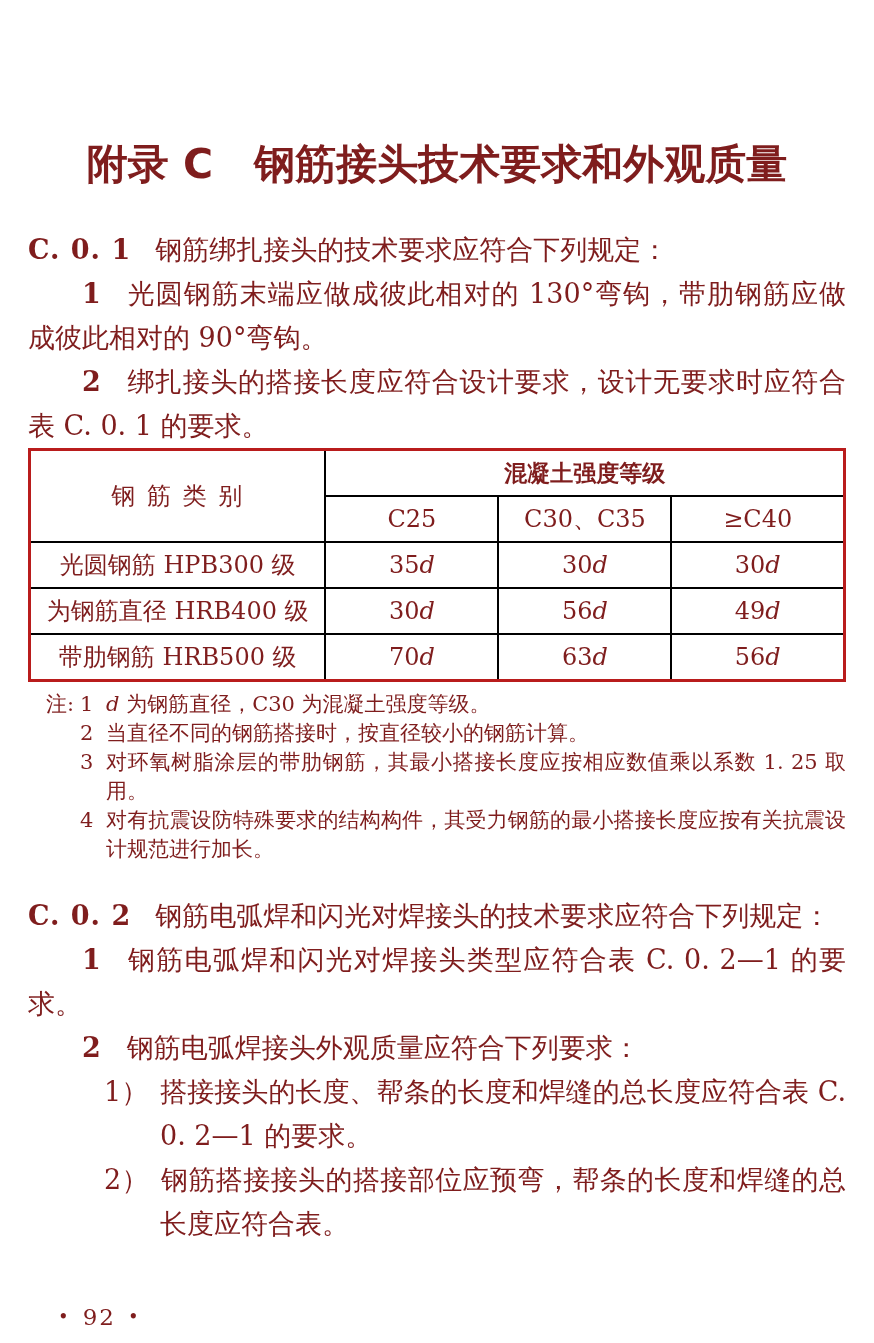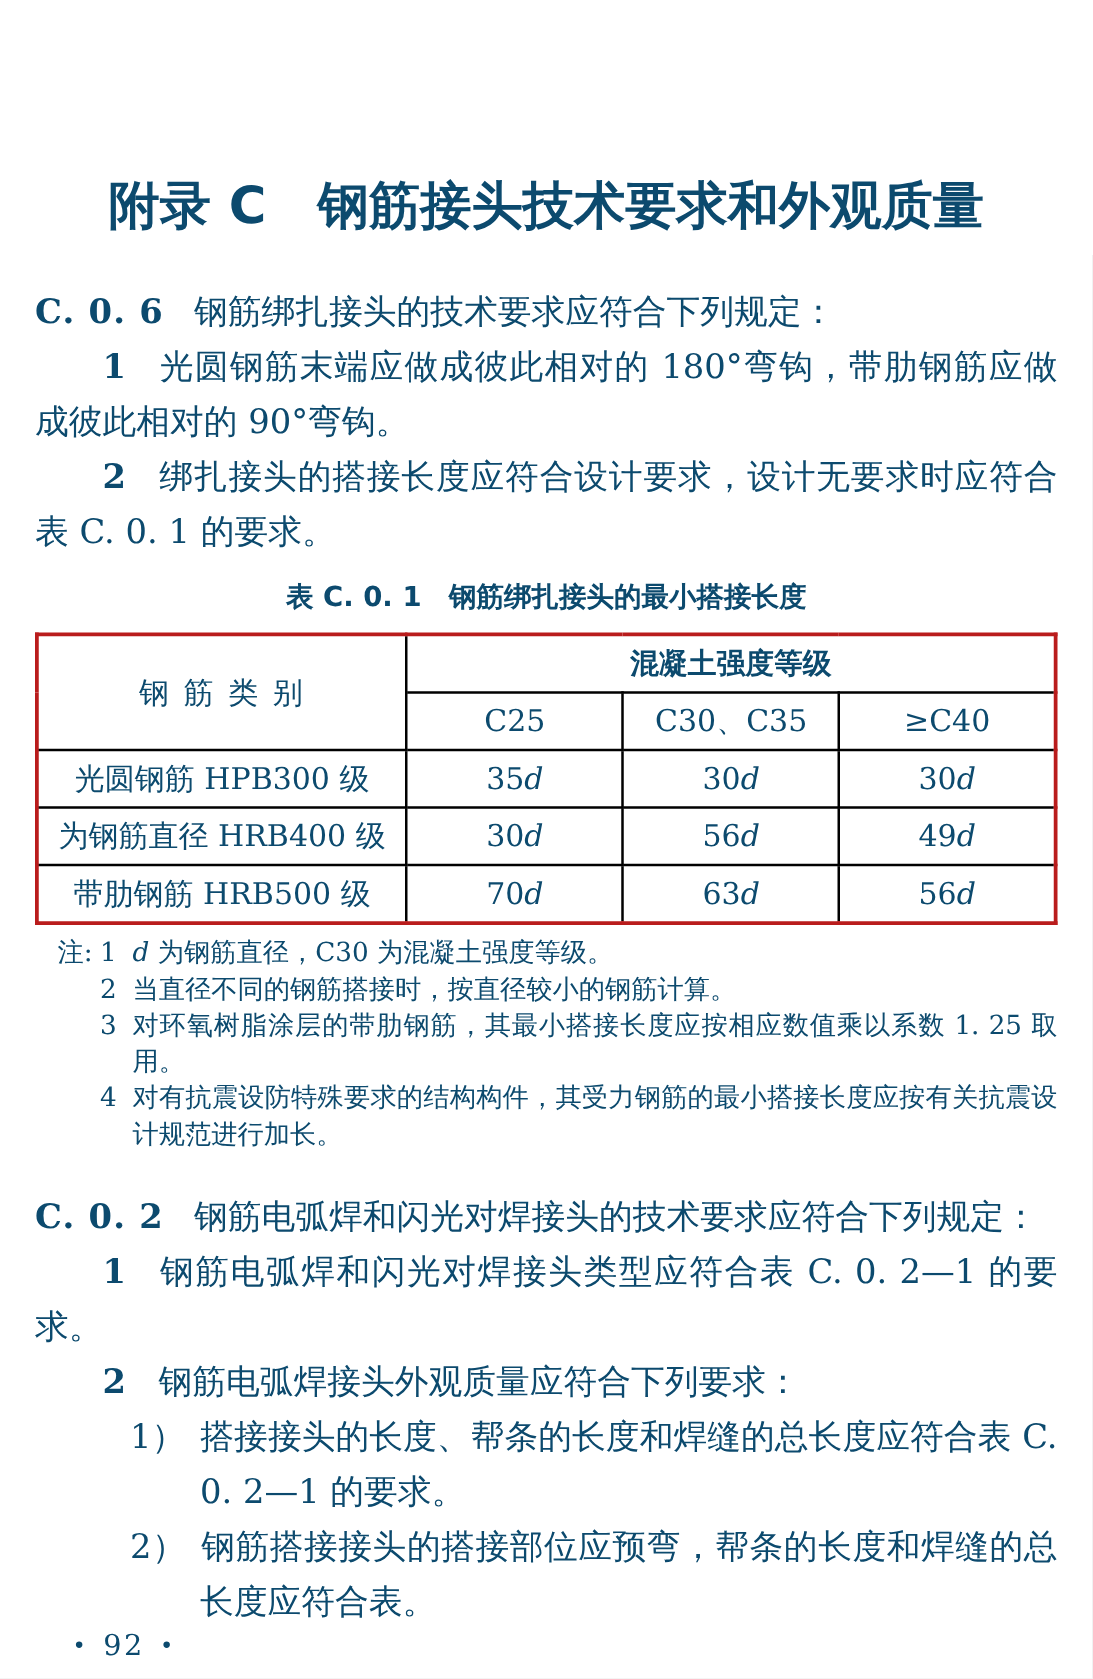--- a/index.html
+++ b/index.html
@@ -4,21 +4,21 @@
 <style>
   html, body { margin: 0; padding: 0; background: #e8e8e8; }
   .page {
     width: 874px;
     height: 1343px;
     margin: 0 auto;
     background: #ffffff;
     position: relative;
     box-sizing: border-box;
     padding: 138px 28px 0 28px;
-    color: #0c4a6e;
+    color: #7f1d1d;
     font-family: "DejaVu Serif", "Liberation Serif", serif;
     font-size: 27px;
     line-height: 44px;
   }
   .doc-title {
     font-family: "DejaVu Sans", "Liberation Sans", sans-serif;
     font-weight: bold;
     font-size: 41px;
     line-height: 52px;
     text-align: center;
@@ -86,27 +86,26 @@
   }
   .footer-pagenum .dot { margin: 0 12px; font-size: 18px; vertical-align: 2px; }
 </style>
 </head>
 <body>
 
 <div class="page">
 
   <h1 class="doc-title">附录 C　钢筋接头技术要求和外观质量</h1>
 
-  <p class="para"><span class="clause-label">C. 0. 6</span><span>钢筋绑扎接头的技术要求应符合下列规定：</span></p>
+  <p class="para"><span class="clause-label">C. 0. 1</span><span>钢筋绑扎接头的技术要求应符合下列规定：</span></p>
 
-  <p class="para item"><span class="item-num">1</span><span>光圆钢筋末端应做成彼此相对的 180°弯钩，带肋钢筋应做成彼此相对的 90°弯钩。</span></p>
+  <p class="para item"><span class="item-num">1</span><span>光圆钢筋末端应做成彼此相对的 130°弯钩，带肋钢筋应做成彼此相对的 90°弯钩。</span></p>
 
   <p class="para item"><span class="item-num">2</span><span>绑扎接头的搭接长度应符合设计要求，设计无要求时应符合表 C. 0. 1 的要求。</span></p>
 
-  <div class="table-caption">表 C. 0. 1　钢筋绑扎接头的最小搭接长度</div>
 
   <table class="lap-table">
     <tbody>
       <tr>
         <td class="col-type" rowspan="2">钢 筋 类 别</td>
         <td class="grade-group" colspan="3">混凝土强度等级</td>
       </tr>
       <tr>
         <td>C25</td>
         <td>C30、C35</td>

